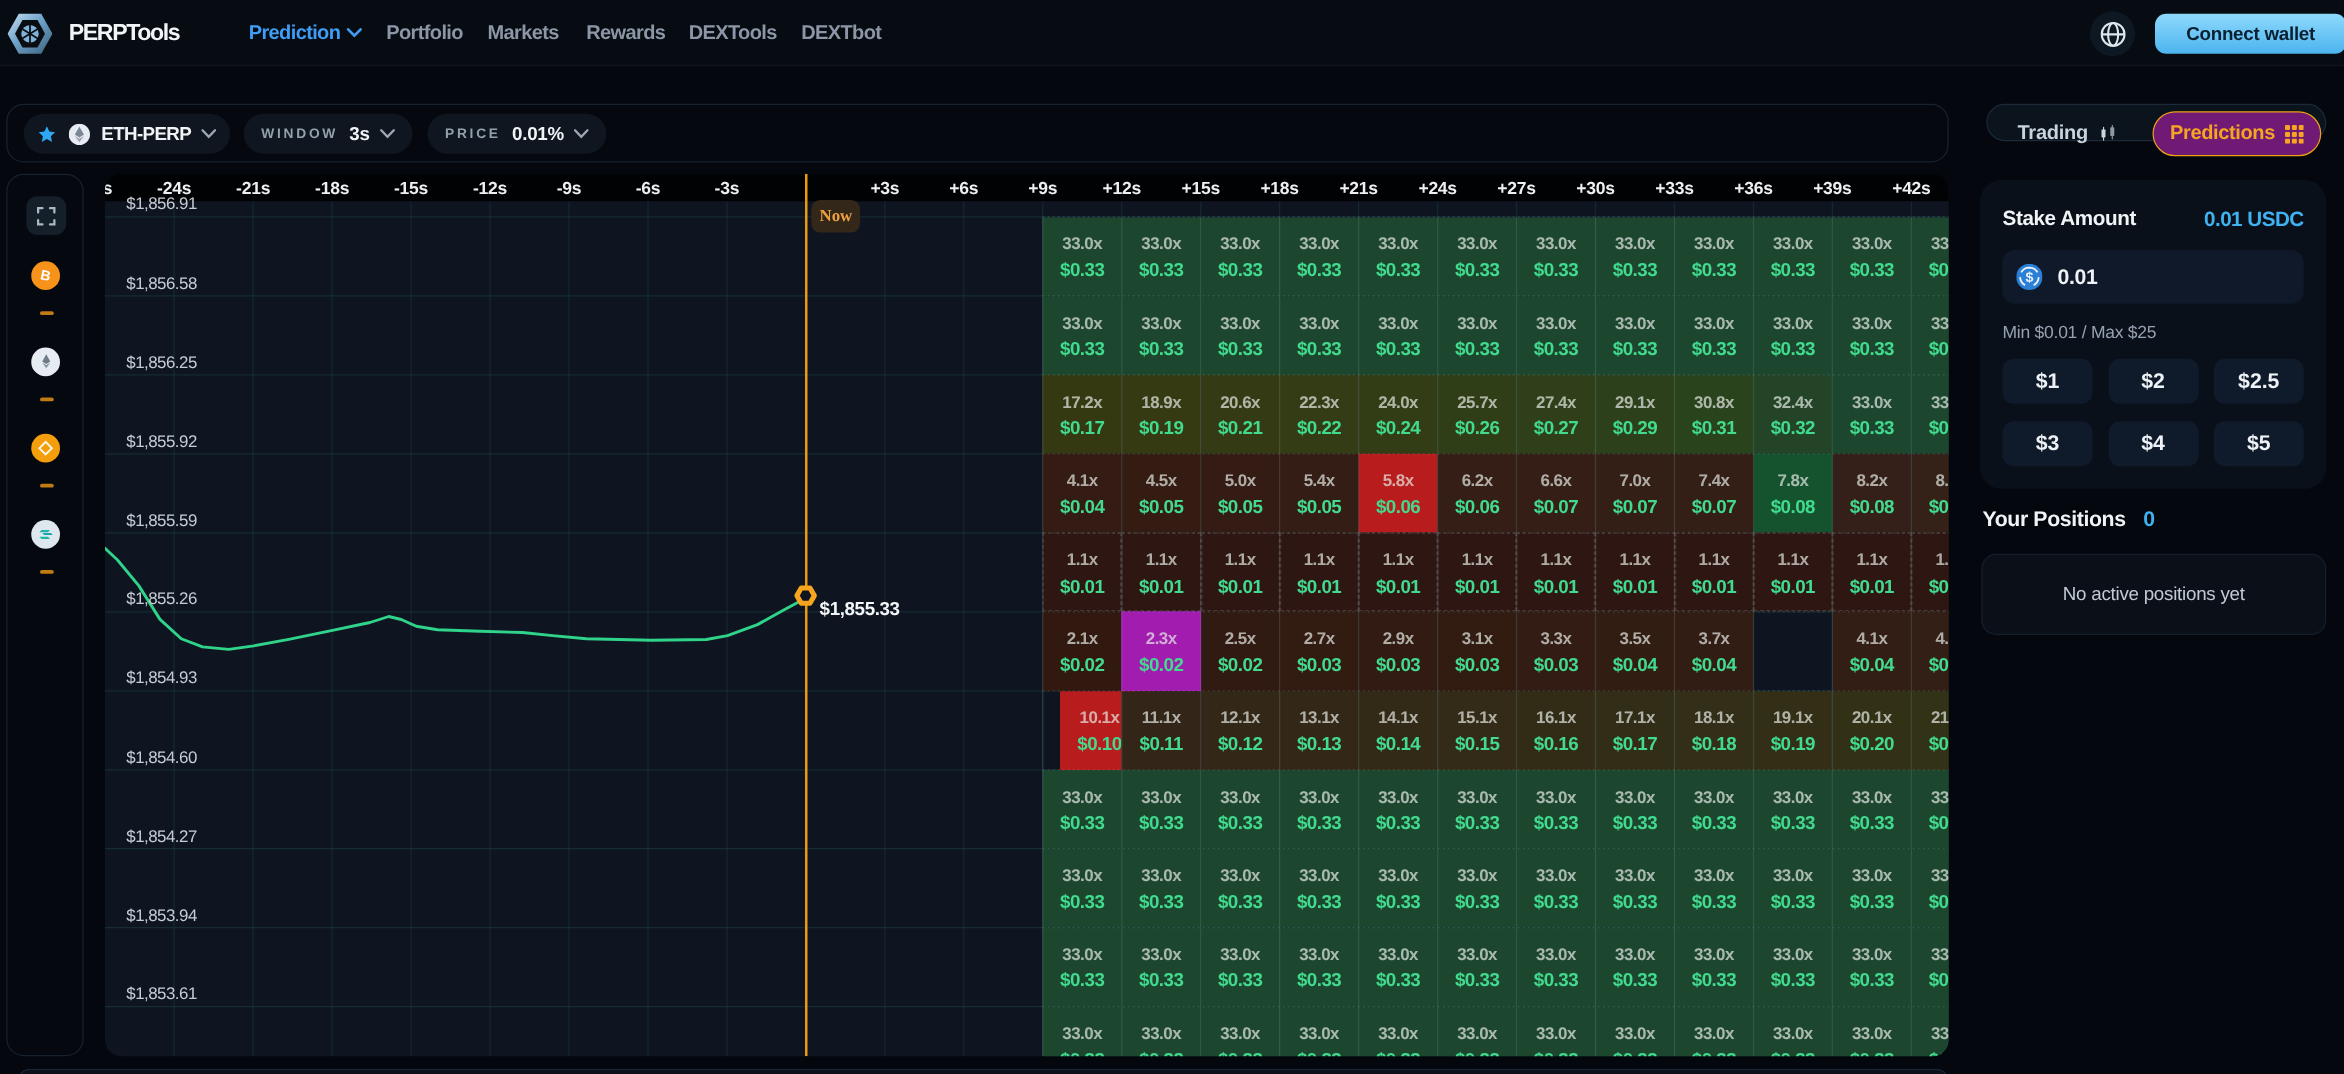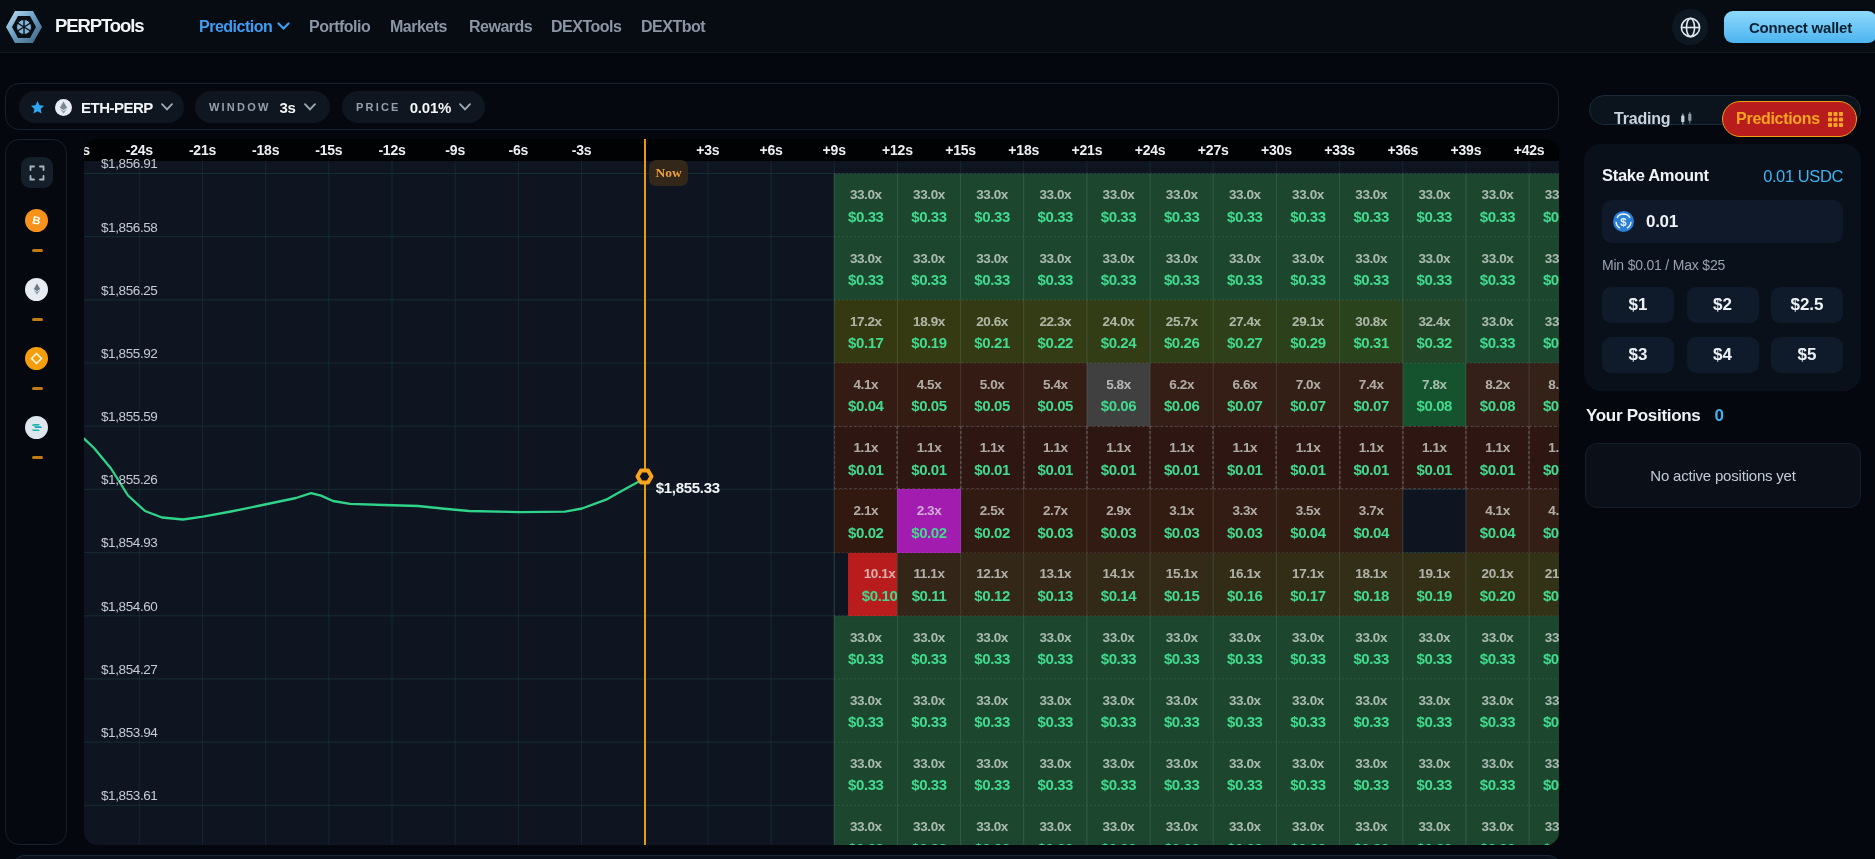--- a/index.html
+++ b/index.html
@@ -55,31 +55,31 @@
 .cell .v { font-size:15px; font-weight:bold; color:#41da8e; letter-spacing:-0.4px; line-height:1; }
 #nowline { position:absolute; left:559.5px; top:0; width:2.5px; height:706px; background:#eb9a10; }
 #nowtag { position:absolute; left:565.2px; top:21px; width:39px; height:26px; border-radius:7px;
   background:#33271a; display:flex; align-items:center; justify-content:center;
   font-family:"Liberation Serif", serif; font-weight:bold; font-size:13.5px; color:#eda03f; }
 #cprice { position:absolute; left:571.7px; top:340px; font-size:15px; font-weight:bold;
   color:#f3f5f7; letter-spacing:-0.3px; }
 
 
 #toggle { position:absolute; left:1589px; top:83px; width:272px; height:30px; background:#0b131d;
-  border:1px solid #1b2938; border-radius:15px;margin-top:12px; }
+  border:1px solid #1b2938; border-radius:15px; }
 #trad { position:absolute; left:24px; top:14px; font-size:16px; font-weight:600; color:#c7d3de;
   display:flex; align-items:center; gap:9px; letter-spacing:-0.2px; }
-#predbtn { position:absolute; left:132px; top:5px; width:135px; height:36px; background:#b91c1c;
+#predbtn { position:absolute; left:132px; top:5px; width:135px; height:36px; background:#701a75;
   border:1.5px solid #ef9f13; border-radius:18px; display:flex; align-items:center; justify-content:center;
   gap:8px; color:#f6a522; font-size:16px; font-weight:bold; letter-spacing:-0.3px; }
 #stake { position:absolute; left:1584px; top:144px; width:277px; height:247px; background:#0a101a;
   border-radius:17px; }
 #stake h3 { position:absolute; left:18px; top:22px; font-size:16.5px; font-weight:bold; color:#f1f4f7;
   letter-spacing:-0.3px; }
-#usdcamt { position:absolute; right:18px; top:23px; font-size:16.5px; font-weight:normal; color:#3fb3f1;
+#usdcamt { position:absolute; right:18px; top:23px; font-size:16.5px; font-weight:bold; color:#3fb3f1;
   letter-spacing:-0.4px; }
 #inp { position:absolute; left:18px; top:56px; width:241px; height:43px; background:#10192a;
   border-radius:10px; display:flex; align-items:center; }
 #inp .amt { font-size:17px; font-weight:bold; color:#eef2f6; margin-left:12px; letter-spacing:-0.3px; }
 #minmax { position:absolute; left:18px; top:113px; font-size:14px; color:#96a2b1; letter-spacing:-0.2px; }
 .sbtn { position:absolute; width:72px; height:36px; background:#0f1a2b; border-radius:9px;
   display:flex; align-items:center; justify-content:center; font-size:17px; font-weight:bold; color:#eef2f6; }
 #ypos { position:absolute; left:1586px; top:406px; font-size:17px; font-weight:bold; color:#f1f4f7;
   letter-spacing:-0.3px; }
 #ypos span { color:#3fb3f1; margin-left:14px; }
@@ -420,21 +420,21 @@
       <span class="v">$0.05</span>
     </div>
 <div class="cell" style="left:876.5px;top:224.0px;background:#341c14">
       <span class="m">5.0x</span>
       <span class="v">$0.05</span>
     </div>
 <div class="cell" style="left:939.7px;top:224.0px;background:#341d14">
       <span class="m">5.4x</span>
       <span class="v">$0.05</span>
     </div>
-<div class="cell" style="left:1002.9px;top:224.0px;background:#404040">
+<div class="cell" style="left:1002.9px;top:224.0px;background:#b91c1c">
       <span class="m">5.8x</span>
       <span class="v">$0.06</span>
     </div>
 <div class="cell" style="left:1066.1px;top:224.0px;background:#341e15">
       <span class="m">6.2x</span>
       <span class="v">$0.06</span>
     </div>
 <div class="cell" style="left:1129.2px;top:224.0px;background:#341e16">
       <span class="m">6.6x</span>
       <span class="v">$0.07</span>

